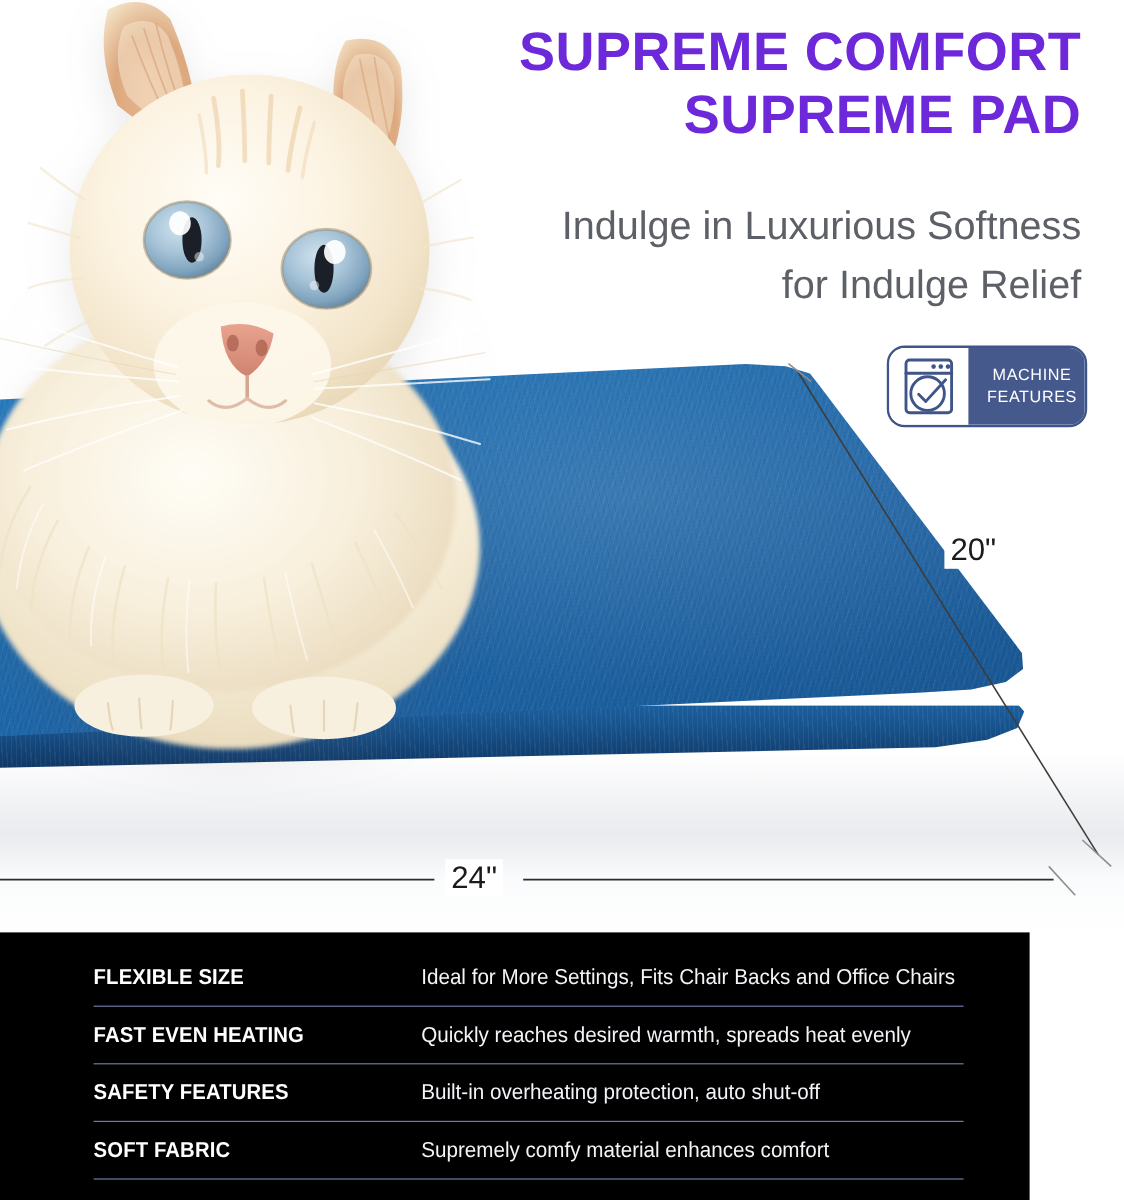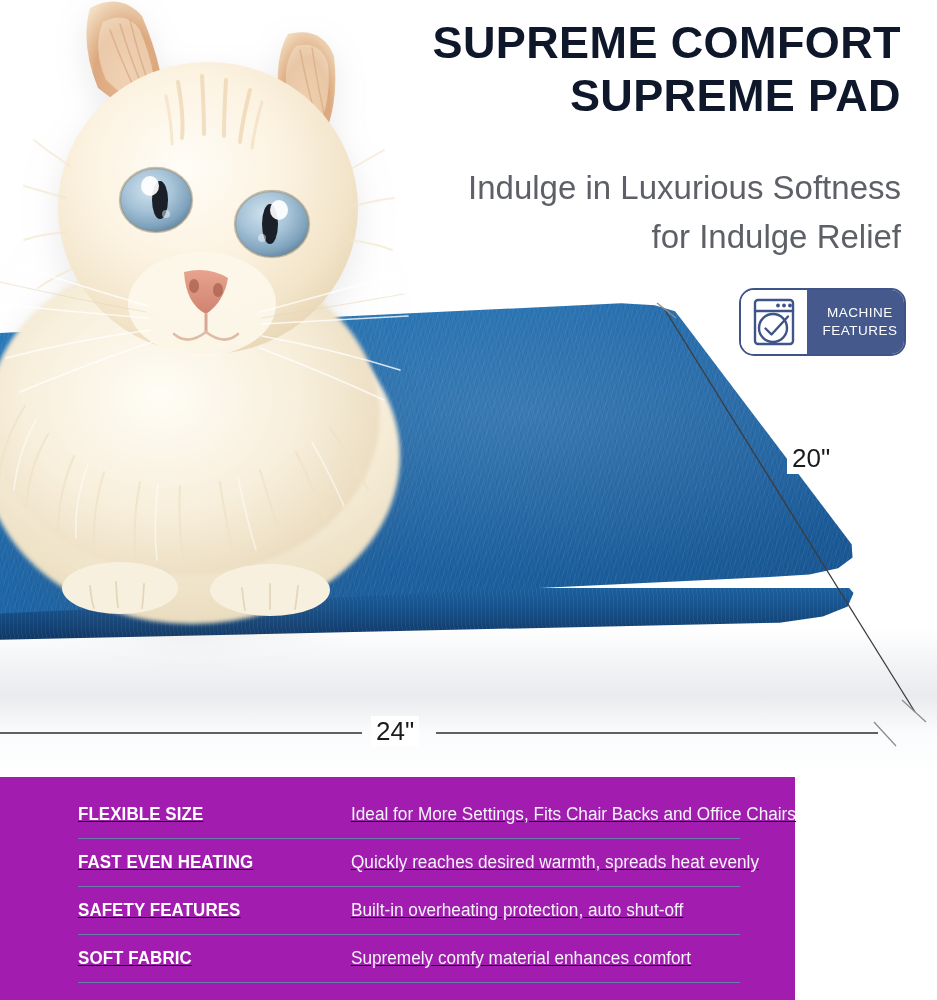--- a/index.html
+++ b/index.html
@@ -80,21 +80,21 @@
   .headline {
     position:absolute; right:36px; top:16px;
     width:560px;
     text-align:right;
   }
   .headline .line {
     font-size:45px;
     font-weight:bold;
     letter-spacing:.4px;
     line-height:1.18;
-    color:#0f172a;
+    color:#6d28d9;
   }
   .subhead {
     position:absolute; right:36px; top:164px;
     width:560px;
     text-align:right;
   }
   .subhead .sline {
     font-size:33px;
     font-weight:normal;
     line-height:1.48;
@@ -143,24 +143,23 @@
     font-weight:normal;
     background:#ffffff;
     padding:0 5px;
   }
   .dim-20 { left:787px; top:443px; }
   .dim-24 { left:371px; top:716px; }
 
   
   .features {
     position:absolute; left:0; top:777px;
-    width:795px; height:223px;
-    background:#a21caf;
+    width:858px; height:223px;
+    background:#000000;
     padding:14px 55px 0 78px;
-    text-decoration:underline;
   }
   .frow {
     display:flex;
     align-items:center;
     height:48px;
     border-bottom:1.5px solid #6b7ca8;
   }
   .frow:first-child { border-top:none; }
   .frow .flabel {
     width:273px;

